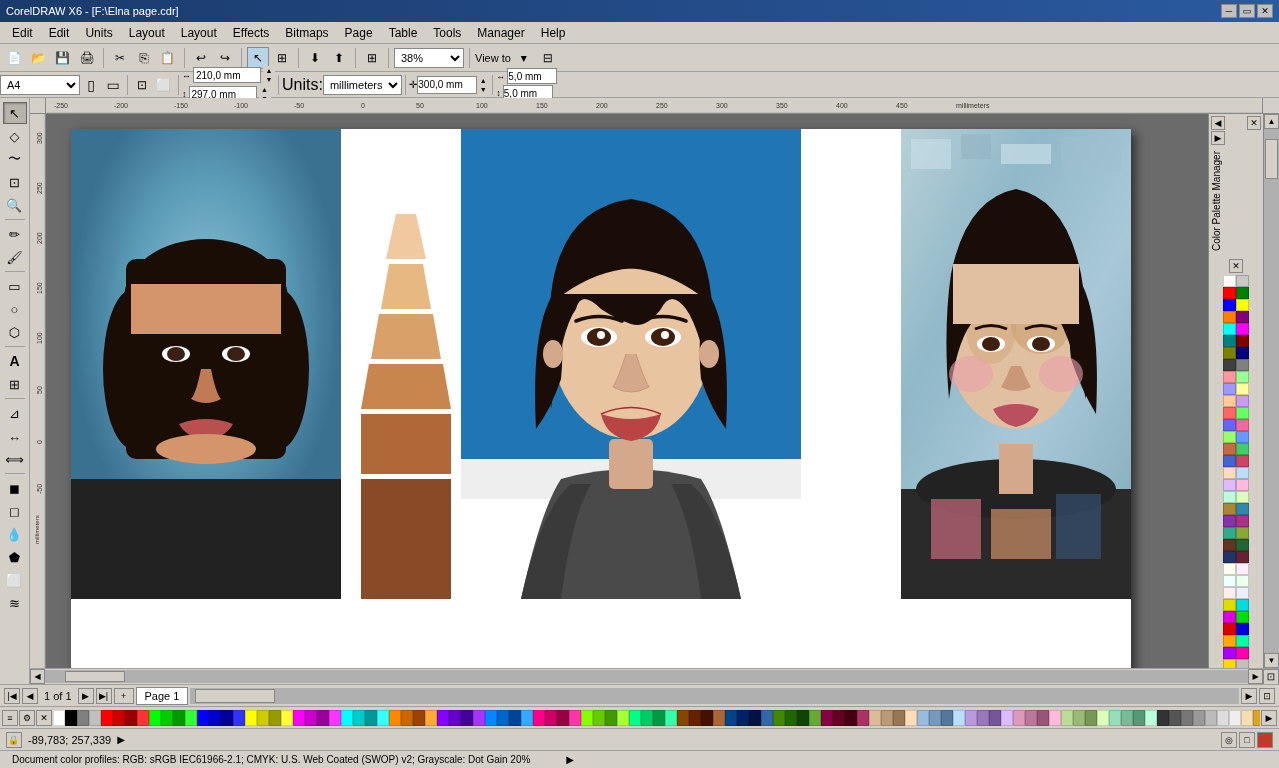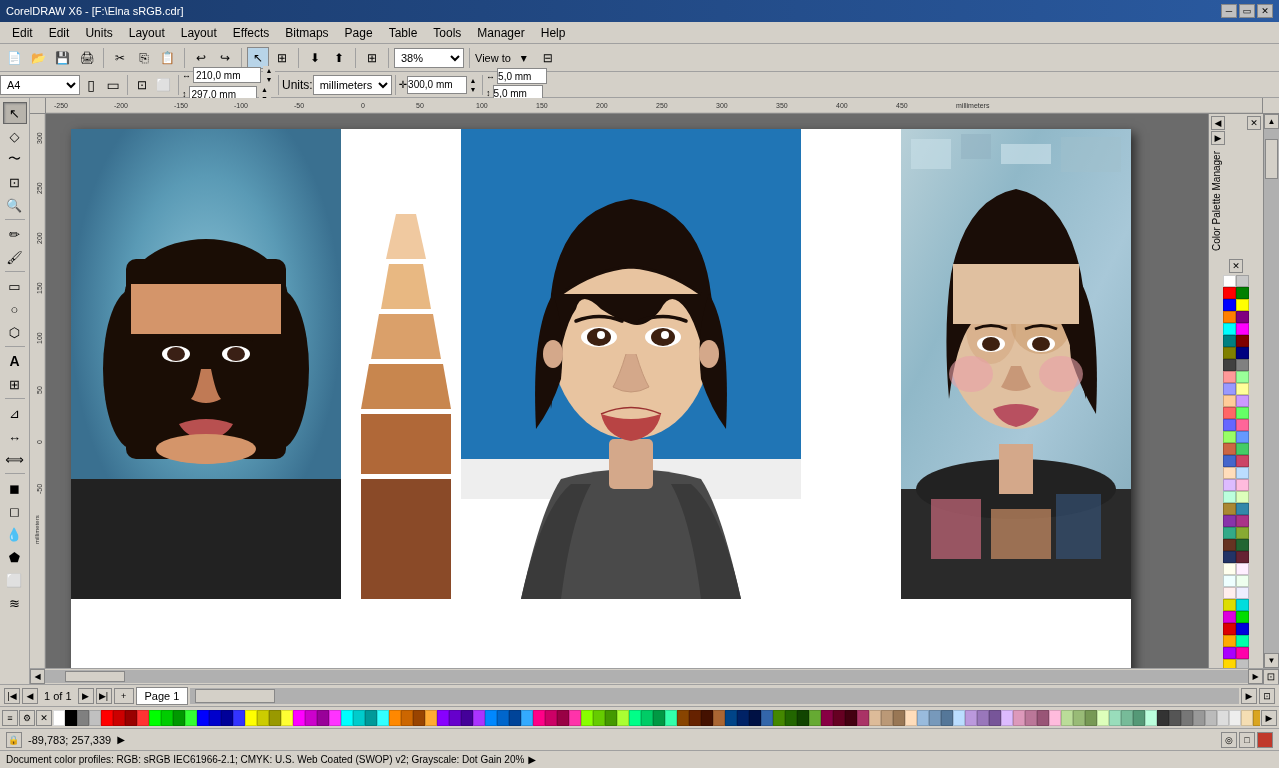--- a/index.html
+++ b/index.html
@@ -144,22 +144,23 @@
       gap: 6px;
     }
 
     
     #docinfo {
       height: 18px;
       background: #d4d0c8;
       border-top: 1px solid #a0a0a0;
       display: flex;
       align-items: center;
-      padding: 0 6px;
+      padding: 0 12px;
       font-size: 10px;
+      gap: 32px;
     }
 
     
     #page-nav {
       height: 22px;
       background: #d4d0c8;
       border-top: 1px solid #a0a0a0;
       display: flex;
       align-items: center;
       padding: 0 4px;
@@ -230,21 +231,21 @@
 
     #bottom-section {
       display: flex;
       flex-direction: column;
     }
   </style>
 </head>
 <body>
 
 <div id="titlebar">
-  <span>CorelDRAW X6 - [F:\Elna sRGB.cdr]</span>
+  <span>CorelDRAW X6 - [F:\Elna page.cdr]</span>
   <div class="win-controls">
     <div class="win-btn">─</div>
     <div class="win-btn">▭</div>
     <div class="win-btn">✕</div>
   </div>
 </div>
 
 <div id="menubar">
   <div class="menu-item">Edit</div>
   <div class="menu-item">Edit</div>
@@ -315,21 +316,21 @@
     <div style="display:flex;align-items:center;gap:2px;">
       <span style="font-size:9px;">↕</span>
       <input type="text" class="dim-field" value="297,0 mm" style="width: 68px; height: 16px; font-size: 10px;">
       <div style="display:flex;flex-direction:column;">
         <div class="tb-btn" style="width:12px;height:9px;font-size:7px;">▲</div>
         <div class="tb-btn" style="width:12px;height:9px;font-size:7px;">▼</div>
       </div>
     </div>
   </div>
   <div class="tb-separator"></div>
-  <span style="font-size:12px;">Units:</span>
+  <span style="font-size:16px;">Units:</span>
   <select class="units-select">
     <option>millimeters</option><option>inches</option><option>pixels</option>
   </select>
   <div class="tb-separator"></div>
   <span style="font-size:10px;">✛</span>
   <input type="text" value="300,0 mm" style="width: 60px; height: 18px; font-size: 10px; border: 1px solid rgb(136, 136, 136);">
   <div style="display:flex;flex-direction:column;">
     <div class="tb-btn" style="width:12px;height:9px;font-size:7px;">▲</div>
     <div class="tb-btn" style="width:12px;height:9px;font-size:7px;">▼</div>
   </div>

